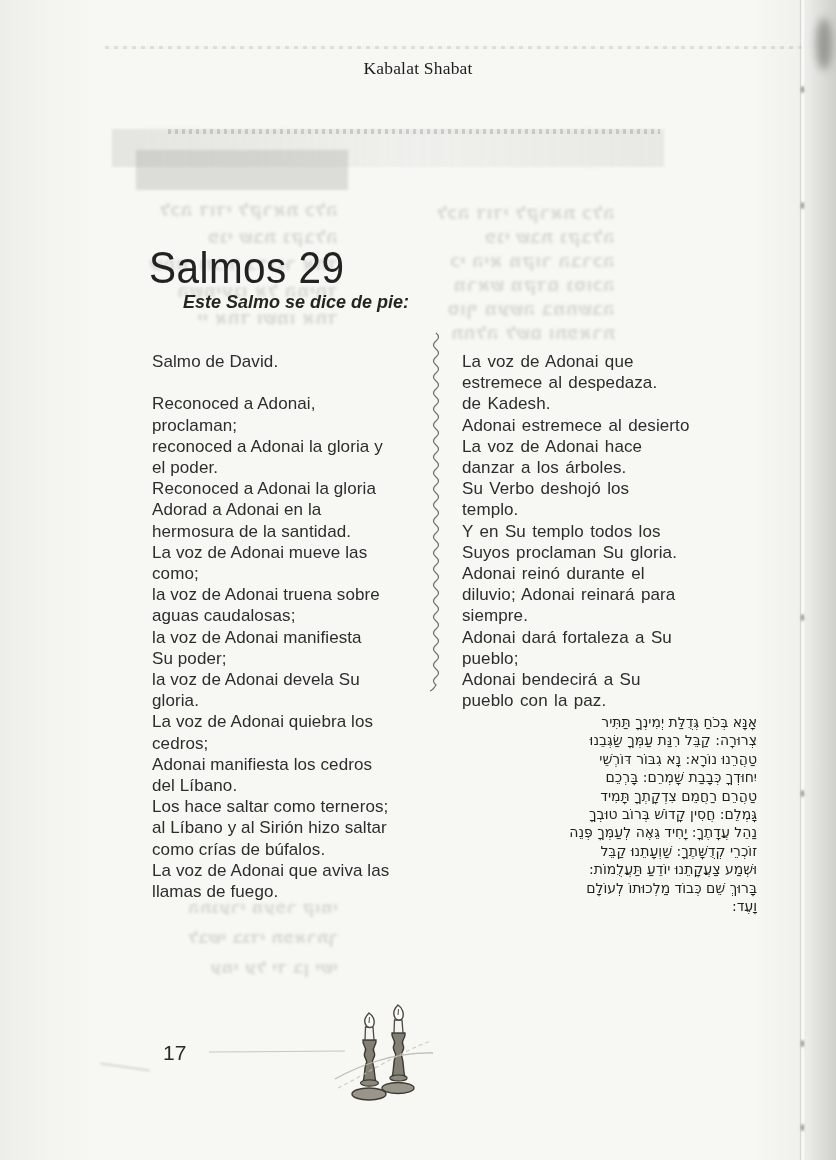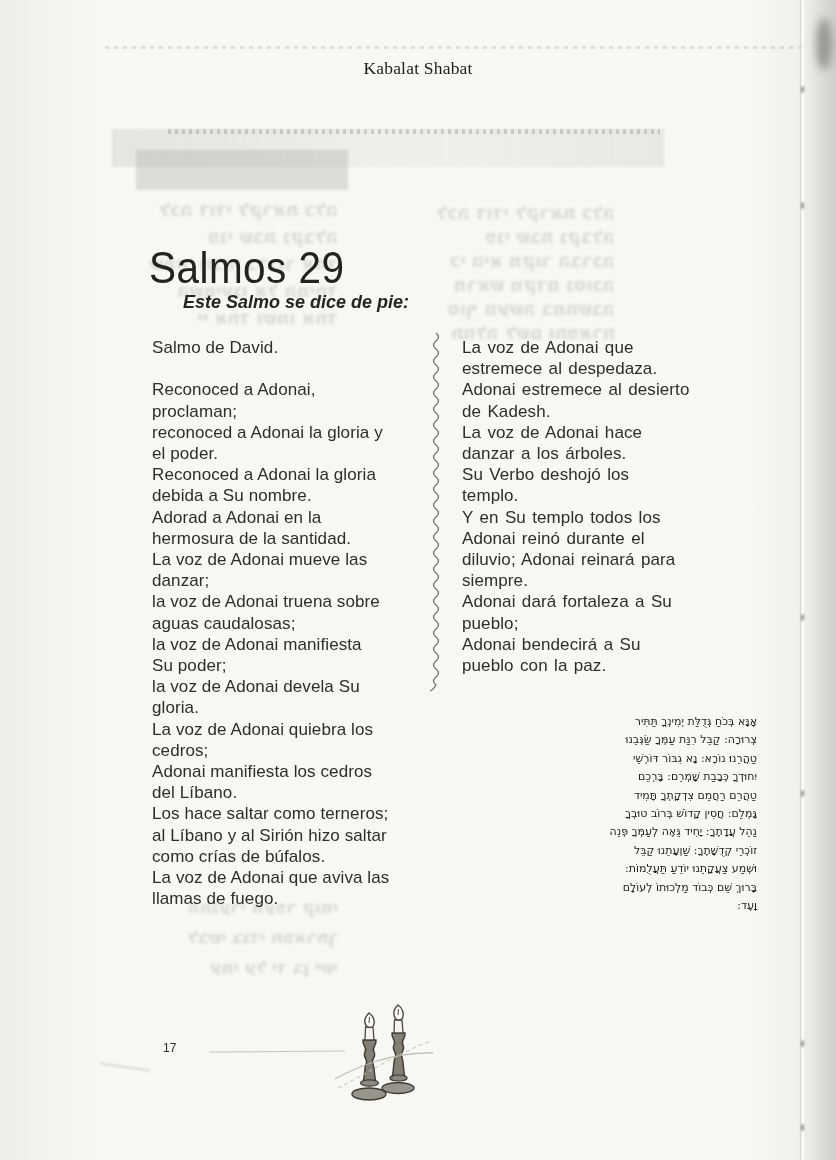--- a/index.html
+++ b/index.html
@@ -9,31 +9,31 @@
     font-family:"Liberation Sans",sans-serif;color:#2e2d2b;text-decoration:underline;
   }
   .abs{position:absolute;}
   
   .header{top:58px;left:0;width:100%;text-align:center;font-family:"Liberation Serif",serif;
     font-size:17.5px;letter-spacing:.2px;color:#1e1d1b;}
   .title{left:149px;top:243px;font-size:44px;font-weight:300;color:#232220;
     transform:scaleX(.92);transform-origin:left top;letter-spacing:.5px;}
   .subtitle{left:152px;top:292px;font-size:18px;font-style:italic;font-weight:bold;color:#262522;margin-left:31px;}
   
-  .col{top:337px;font-size:17px;line-height:21.2px;letter-spacing:.1px;color:#2e2d2b;}
+  .col{top:351px;font-size:17px;line-height:21.2px;letter-spacing:.1px;color:#2e2d2b;}
   .col-left{left:152px;width:286px;}
   .col-right{left:462px;width:298px;word-spacing:1.5px;}
   .line{white-space:nowrap;}
   
   .hebrew{left:445px;top:713px;width:312px;direction:rtl;text-align:right;
-    font-family:"DejaVu Sans",sans-serif;font-size:11px;line-height:18.4px;color:#211f1c;}
+    font-family:"DejaVu Sans",sans-serif;font-size:14px;line-height:18.4px;color:#211f1c;}
   
   .squiggle{left:424px;top:330px;}
   
-  .pagenum{left:163px;top:1041px;font-size:12px;color:#2c2b29;}
+  .pagenum{left:163px;top:1041px;font-size:21px;color:#2c2b29;}
   .footrule{left:209px;top:1051px;width:136px;height:1.2px;background:#c2c2ba;
     transform:rotate(-.4deg);opacity:.9;}
   .candles{left:332px;top:1000px;}
   .smudge{left:100px;top:1066px;width:50px;height:2px;background:rgba(120,120,115,.25);
     filter:blur(1px);transform:rotate(8deg);}
   
   .bleed{color:#99a092;opacity:.34;filter:blur(1.4px);transform:scaleX(-1);
     font-family:"DejaVu Sans",sans-serif;font-weight:bold;}
   .bleed .line{white-space:nowrap;}
   .bleed-a{left:128px;top:196px;width:210px;font-size:18px;line-height:27px;}
@@ -93,25 +93,24 @@
   <div class="abs subtitle">Este Salmo se dice de pie:</div>
 
   <div class="abs col col-left">
       <div class="line">Salmo de David.</div>
       <div class="line">&nbsp;</div>
       <div class="line">Reconoced a Adonai,</div>
       <div class="line">proclaman;</div>
       <div class="line">reconoced a Adonai la gloria y</div>
       <div class="line">el poder.</div>
       <div class="line">Reconoced a Adonai la gloria</div>
-      <div class="line">debida a Su nombre.</div>
       <div class="line">Adorad a Adonai en la</div>
       <div class="line">hermosura de la santidad.</div>
       <div class="line">La voz de Adonai mueve las</div>
-      <div class="line">danzar;</div>
+      <div class="line">como;</div>
       <div class="line">la voz de Adonai truena sobre</div>
       <div class="line">aguas caudalosas;</div>
       <div class="line">la voz de Adonai manifiesta</div>
       <div class="line">Su poder;</div>
       <div class="line">la voz de Adonai devela Su</div>
       <div class="line">gloria.</div>
       <div class="line">La voz de Adonai quiebra los</div>
       <div class="line">cedros;</div>
       <div class="line">Adonai manifiesta los cedros</div>
       <div class="line">del Líbano.</div>
@@ -122,27 +121,28 @@
       <div class="line">llamas de fuego.</div>
     </div>
 
   <svg class="abs squiggle" width="24" height="378" viewBox="0 0 24 378">
     <path fill="none" stroke="#55534f" stroke-width="1.2" opacity="0.85" d="M12,3 q5,4 0,8 t0,8 t0,8 t0,8 t0,8 t0,8 t0,8 t0,8 t0,8 t0,8 t0,8 t0,8 t0,8 t0,8 t0,8 t0,8 t0,8 t0,8 t0,8 t0,8 t0,8 t0,8 t0,8 t0,8 t0,8 t0,8 t0,8 t0,8 t0,8 t0,8 t0,8 t0,8 t0,8 t0,8 t0,8 t0,8 t0,8 t0,8 t0,8 t0,8 t0,8 t0,8 t0,8 t0,8 q-3,5 -6,6"></path>
   </svg>
 
   <div class="abs col col-right">
       <div class="line">La voz de Adonai que</div>
       <div class="line">estremece al despedaza.</div>
+      <div class="line">de Kadesh.</div>
       <div class="line">Adonai estremece al desierto</div>
-      <div class="line">de Kadesh.</div>
       <div class="line">La voz de Adonai hace</div>
       <div class="line">danzar a los árboles.</div>
       <div class="line">Su Verbo deshojó los</div>
       <div class="line">templo.</div>
       <div class="line">Y en Su templo todos los</div>
+      <div class="line">Suyos proclaman Su gloria.</div>
       <div class="line">Adonai reinó durante el</div>
       <div class="line">diluvio; Adonai reinará para</div>
       <div class="line">siempre.</div>
       <div class="line">Adonai dará fortaleza a Su</div>
       <div class="line">pueblo;</div>
       <div class="line">Adonai bendecirá a Su</div>
       <div class="line">pueblo con la paz.</div>
     </div>
 
   <div class="abs hebrew">

